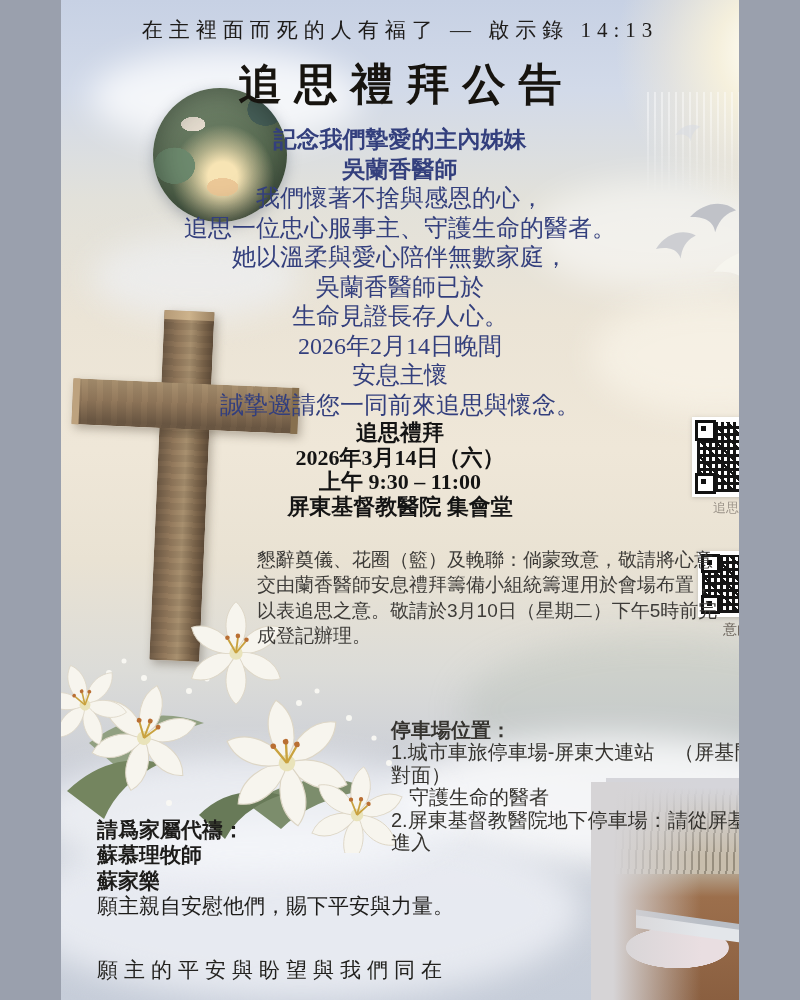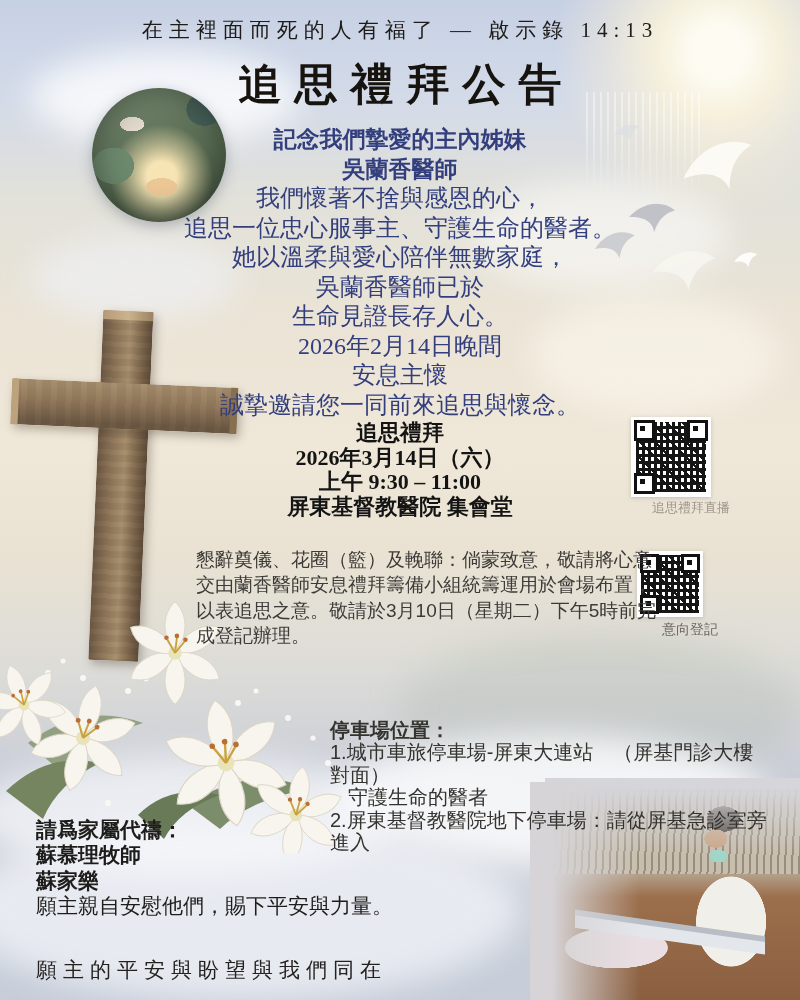--- a/index.html
+++ b/index.html
@@ -1,17 +1,17 @@
 <!DOCTYPE html>
 <html><head>
 <meta charset="utf-8">
 <style>
   html,body{margin:0;padding:0;background:#9aa0ad;}
   #poster{
-    position:relative;width:800px;height:1000px;overflow:hidden;margin:0 auto;
+    position:relative;width:678px;height:1000px;overflow:hidden;margin:0 auto;
     font-family:"Liberation Serif","DejaVu Serif",serif;
     background:linear-gradient(180deg,
       #c7d1e4 0%, #d2dae9 9%, #e2e1da 20%, #ebe4d6 32%,
       #efe7d8 45%, #e9e2d3 56%, #dcdcd8 67%, #c9cdd7 78%,
       #ccd1da 88%, #c6cdd9 100%);
   }
   .abs{position:absolute;}
   
   .cloud{position:absolute;border-radius:50%;filter:blur(16px);pointer-events:none;}
   .sun{left:545px;top:-60px;width:300px;height:280px;z-index:1;

